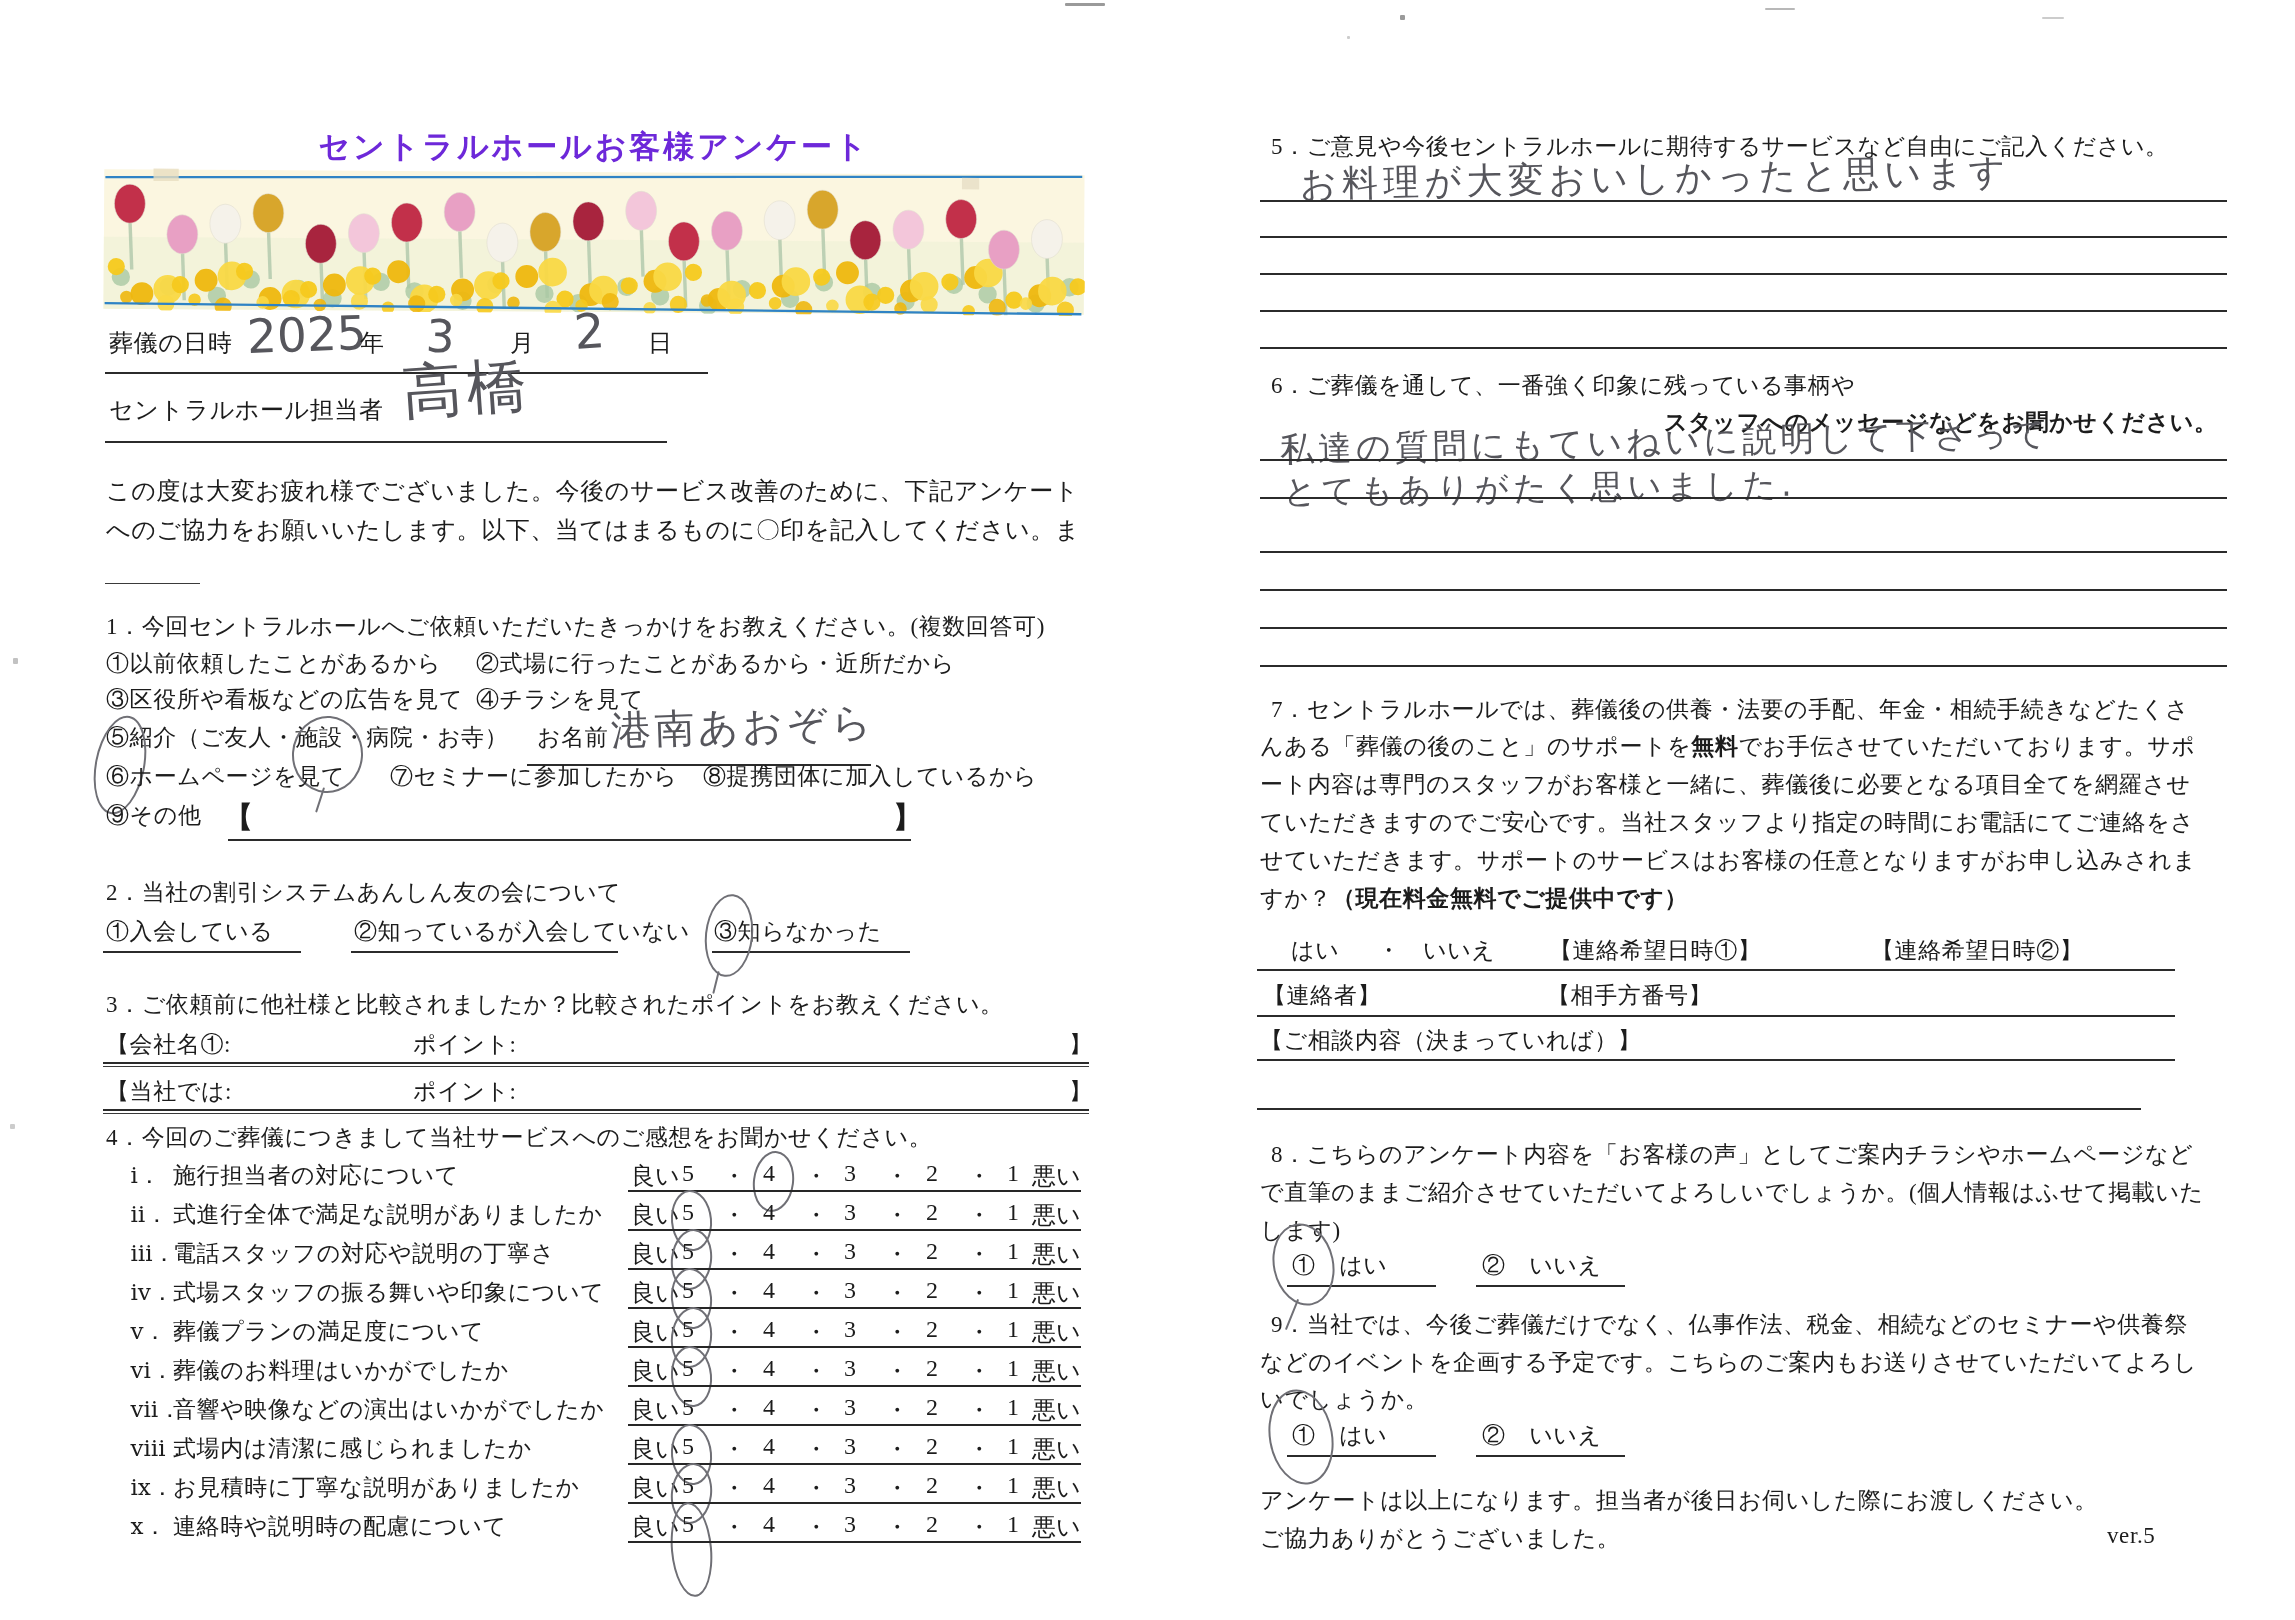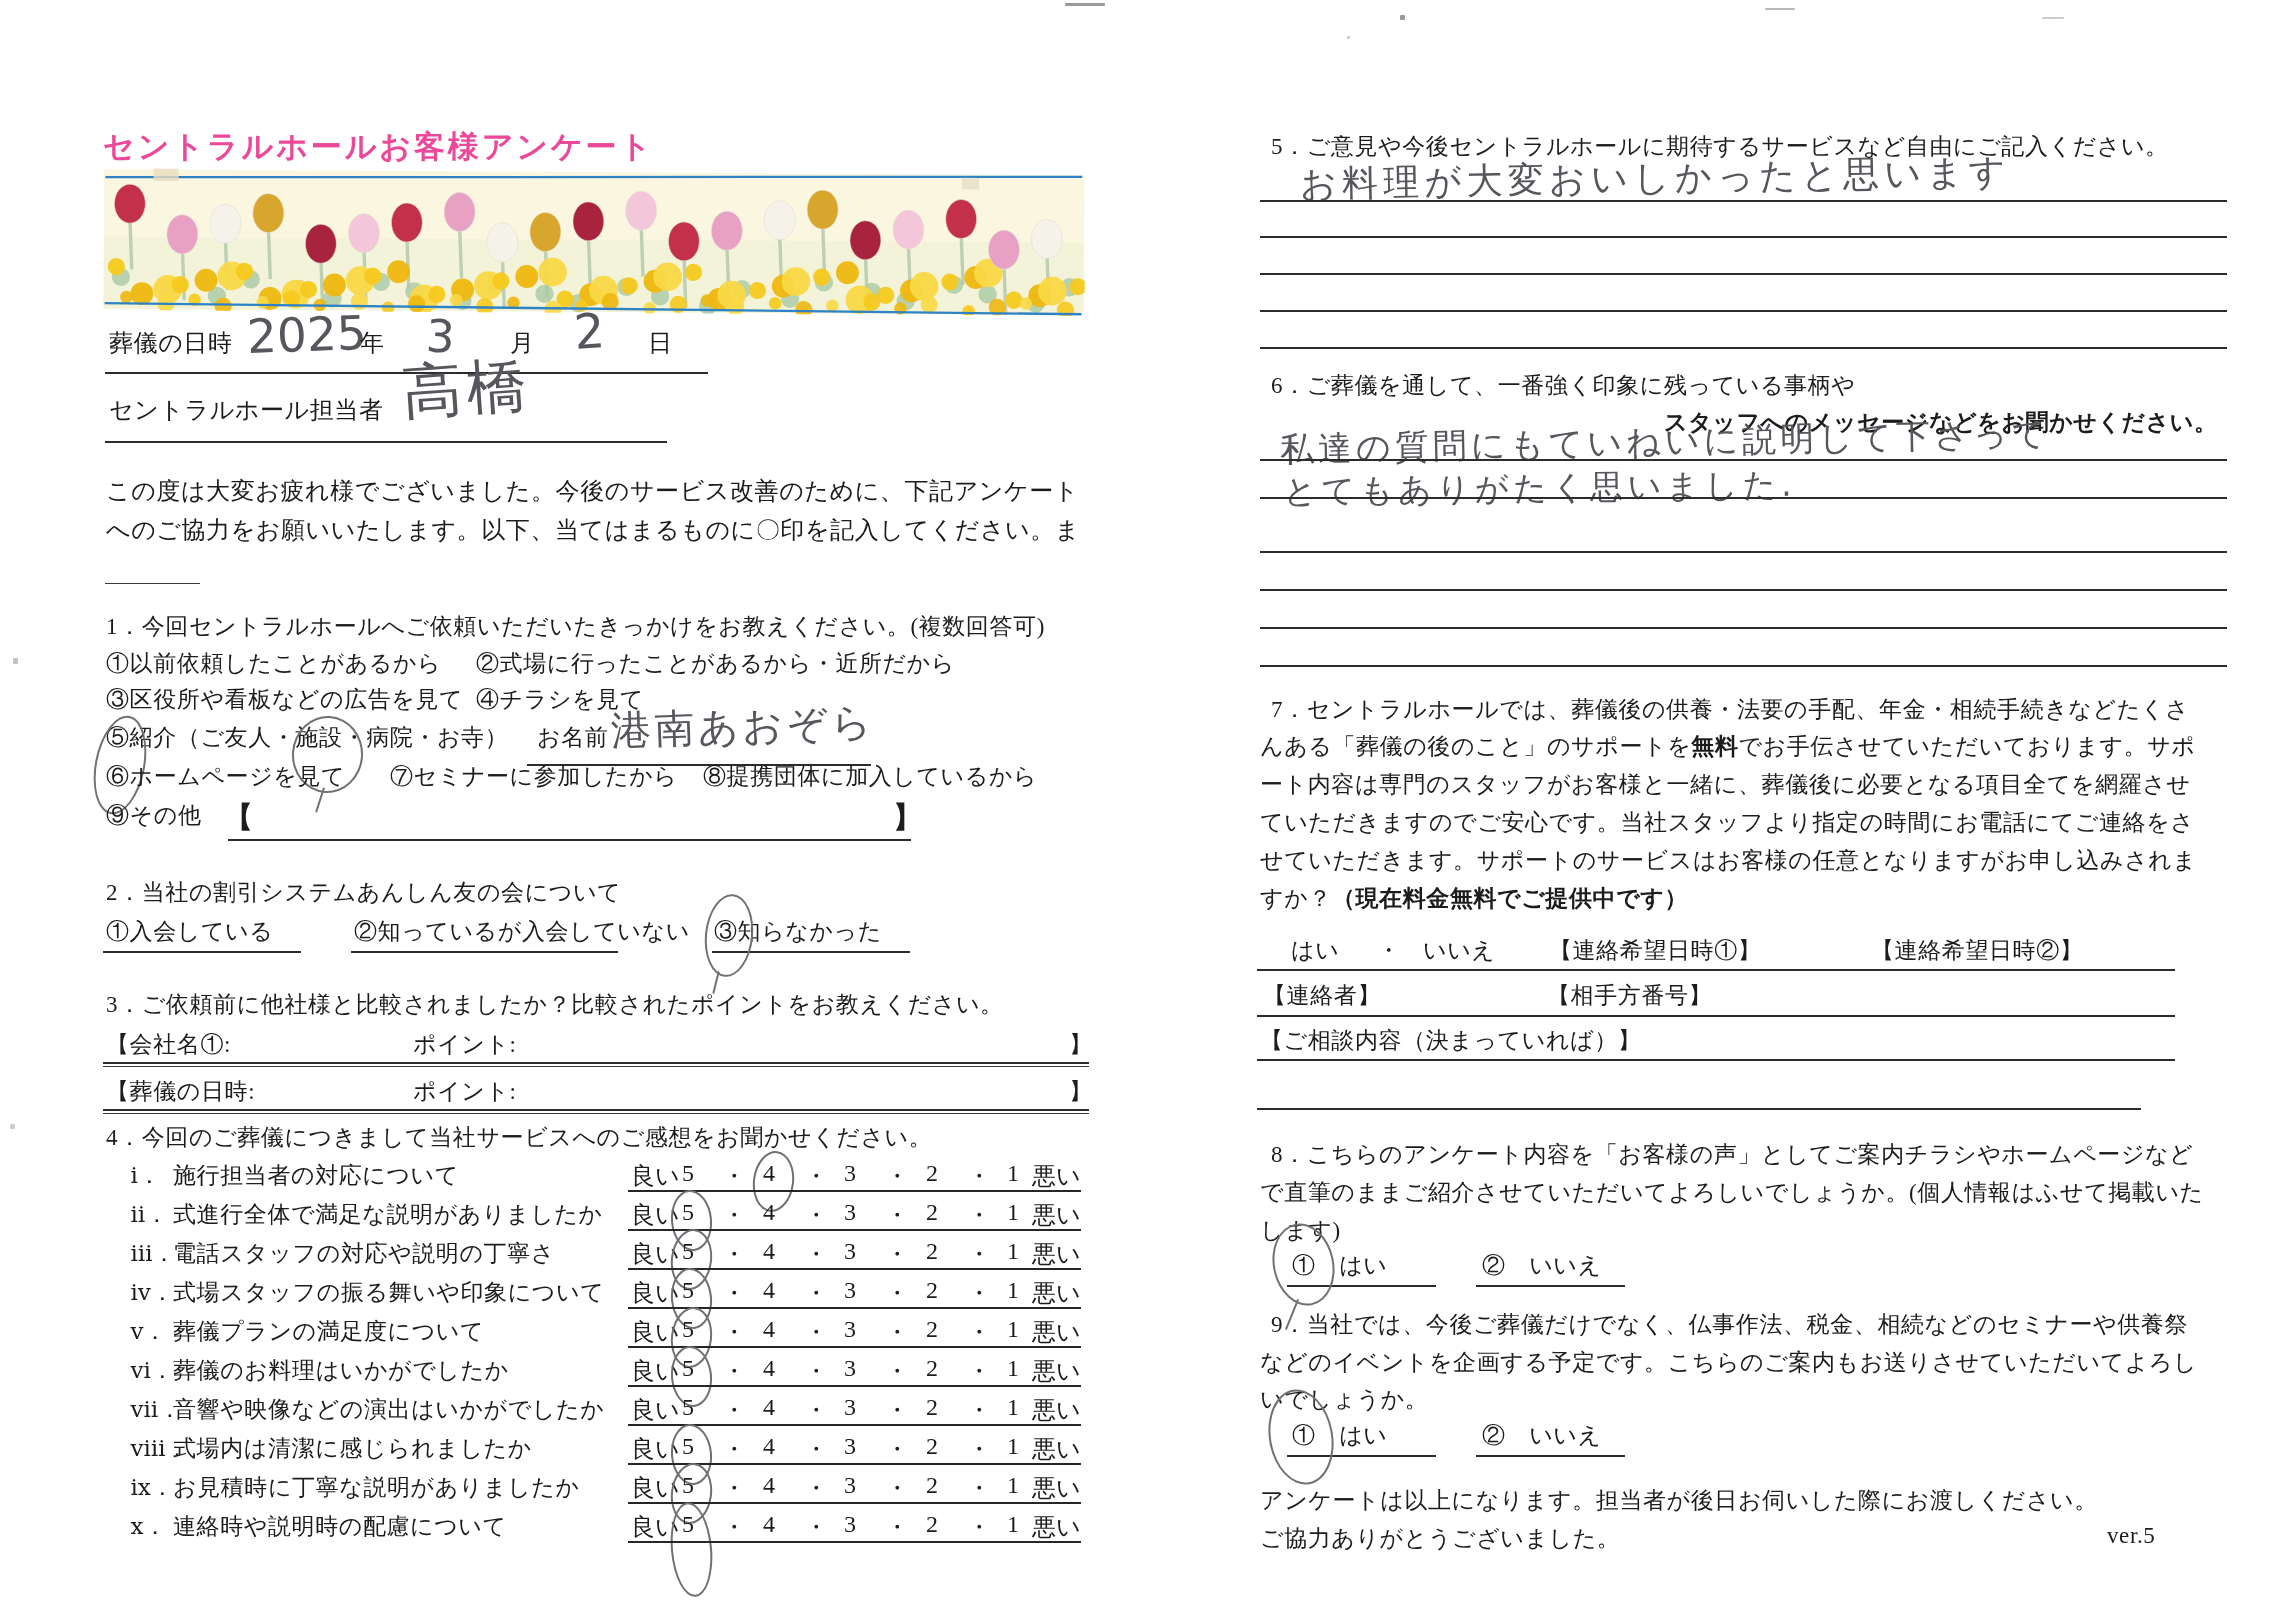--- a/index.html
+++ b/index.html
@@ -2,22 +2,22 @@
 <html style="font-size:9.2px"><head>
 <meta charset="utf-8">
 <style>
   html,body{margin:0;padding:0;background:#ffffff;}
   .sheet{position:relative;width:2295px;height:1621px;background:#ffffff;overflow:hidden;
          font-family:"Liberation Serif","DejaVu Serif",serif;}
   .t{position:absolute;font:23px/1.25 "Liberation Serif","DejaVu Serif",serif;color:#1c1c1c;
      letter-spacing:0.6px;white-space:nowrap;}
   .big{font-size:24px;}
   .b{font-weight:bold;}
-  .title{position:absolute;left:103px;top:126px;width:982px;text-align:left;
-         font:bold 31px "Liberation Sans","DejaVu Sans",sans-serif;letter-spacing:2.9px;color:#ec4899;}
+  .title{position:absolute;left:103px;top:126px;width:982px;text-align:center;
+         font:bold 31px "Liberation Sans","DejaVu Sans",sans-serif;letter-spacing:2.9px;color:#6d28d9;}
   .hand{position:absolute;font-family:"DejaVu Sans","Liberation Sans",sans-serif;color:#56565c;
         white-space:nowrap;}
   .ul{position:absolute;height:1.7px;background:#2b2b2b;}
   .ul.thin{height:1.1px;background:#3a3a3a;}
   .hc{position:absolute;border:2.3px solid #707076;border-radius:50%;background:transparent;}
   .tail{position:absolute;width:2.3px;background:#707076;border-radius:1.1px;}
   .speck{position:absolute;background:#9a9a9a;border-radius:1.1px;}
   .banner{position:absolute;left:103px;top:171px;width:982px;height:142px;transform:rotate(0.35deg);}
   
   .q4row{position:absolute;left:0;height:39px;width:987px;}
@@ -241,21 +241,21 @@
   <div class="ul" style="left:712px;top:951px;width:198px;"></div>
   <div class="hc" style="left:705px;top:894px;width:44px;height:79px;transform:rotate(6deg);"></div>
   <div class="tail" style="left:715px;top:971px;height:23px;transform:rotate(14deg);"></div>
 
   <span class="t" style="left:106px;top:991px;">3．ご依頼前に他社様と比較されましたか？比較されたポイントをお教えください。</span>
   <span class="t" style="left:106px;top:1031px;">【会社名①:</span>
   <span class="t" style="left:413px;top:1031px;">ポイント:</span>
   <span class="t" style="left:1069px;top:1031px;">】</span>
   <div class="ul" style="left:103px;top:1062px;width:986px;"></div>
   <div class="ul thin" style="left:103px;top:1066px;width:986px;"></div>
-  <span class="t" style="left:106px;top:1078px;">【葬儀の日時:</span>
+  <span class="t" style="left:106px;top:1078px;">【当社では:</span>
   <span class="t" style="left:413px;top:1078px;">ポイント:</span>
   <span class="t" style="left:1069px;top:1078px;">】</span>
   <div class="ul" style="left:103px;top:1109px;width:986px;"></div>
   <div class="ul thin" style="left:103px;top:1113px;width:986px;"></div>
 
   <span class="t" style="left:106px;top:1124px;">4．今回のご葬儀につきまして当社サービスへのご感想をお聞かせください。</span>
   <div id="q4-rows" style="position:absolute;left:103px;top:1160px;width:987px;height:436px;">
       <div class="q4row" style="top: 0px;">
         <span class="q4num">ⅰ．</span>
         <span class="q4label">施行担当者の対応について</span>

